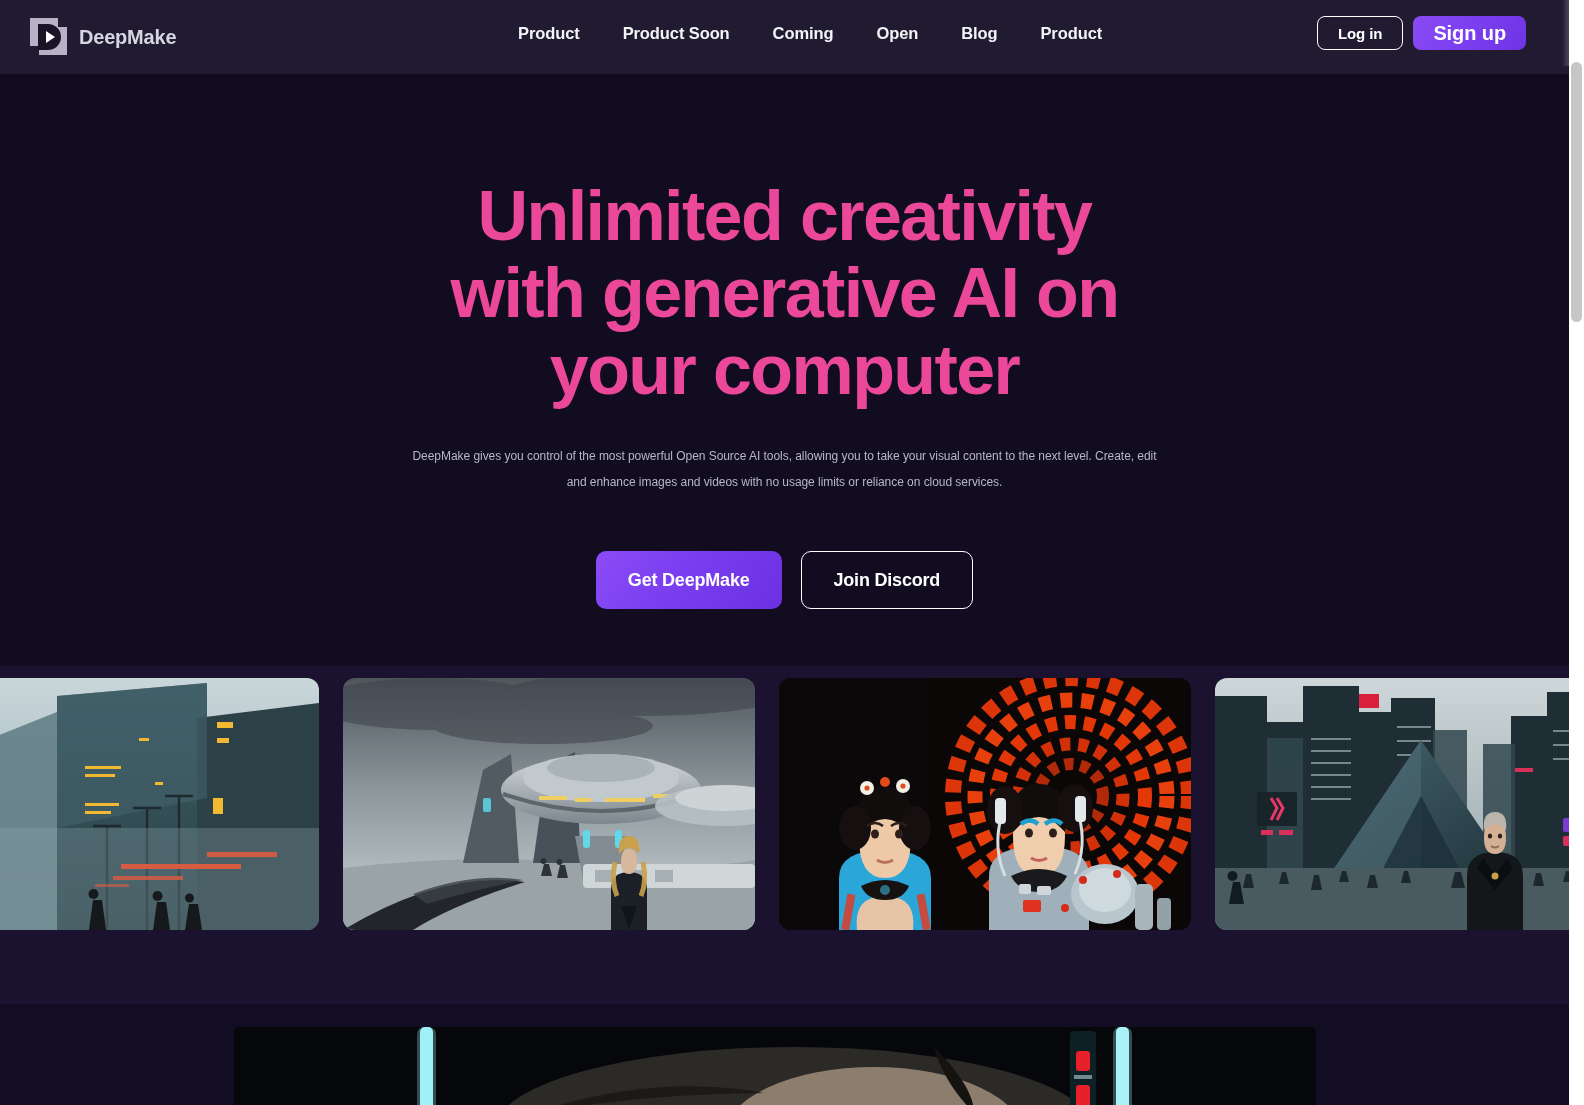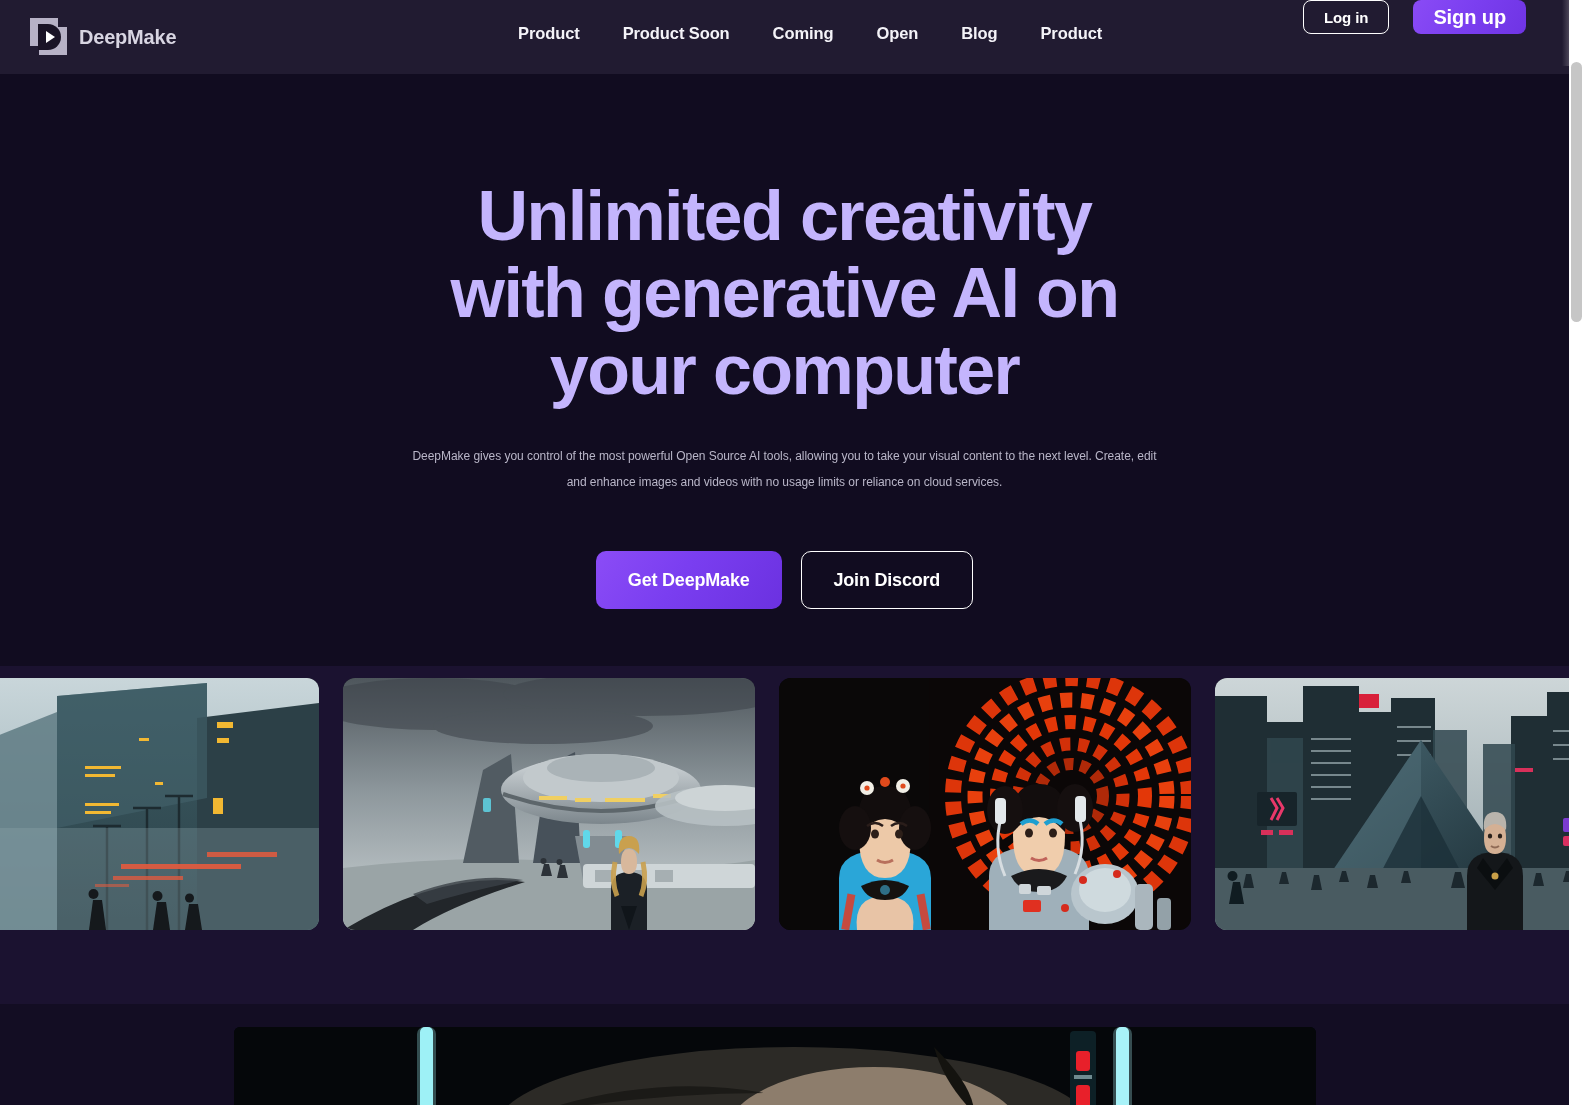--- a/index.html
+++ b/index.html
@@ -98,22 +98,22 @@
     cursor: pointer;
     margin-left: 12px;
   }
 
   .auth {
     position: absolute;
     right: 43px;
     top: 0;
     height: 66px;
     display: flex;
-    align-items: flex-start;
-    gap: 24px;
+    align-items: center;
+    gap: 10px;
   }
   .btn-login {
     height: 34px;
     padding: 0 20px;
     border-radius: 8px;
     border: 1.4px solid #ffffff;
     background: transparent;
     color: #ffffff;
     font-size: 15px;
     font-weight: 700;
@@ -150,21 +150,21 @@
     height: 592px;
     background: #110c20;
     display: flex;
     flex-direction: column;
     align-items: center;
   }
   .hero-title {
     margin-top: 104px;
     width: 740px;
     text-align: center;
-    color: #c4b5fd;
+    color: #ec4899;
     font-size: 70px;
     line-height: 77px;
     font-weight: 600;
     letter-spacing: -1.6px;
   }
   .hero-sub {
     margin-top: 34px;
     width: 756px;
     text-align: center;
     color: #b9b6c8;

